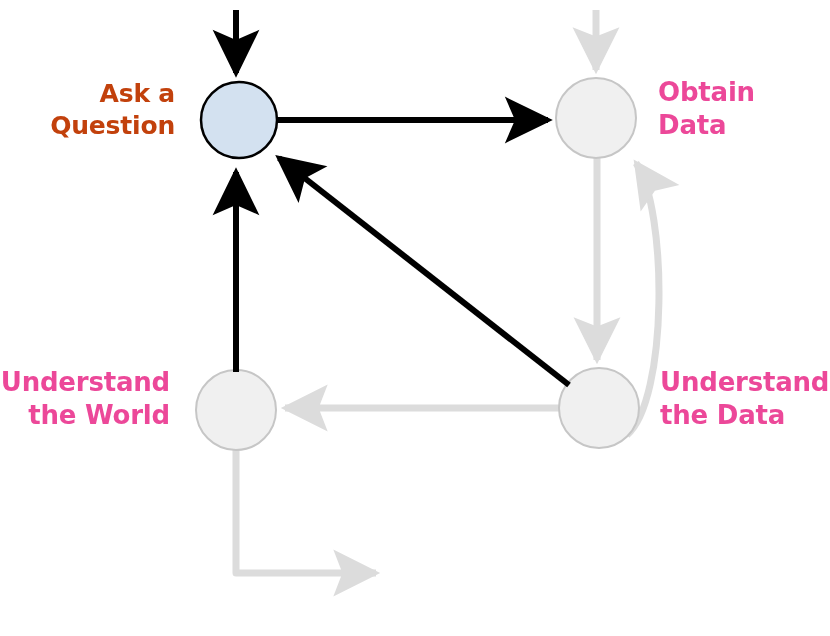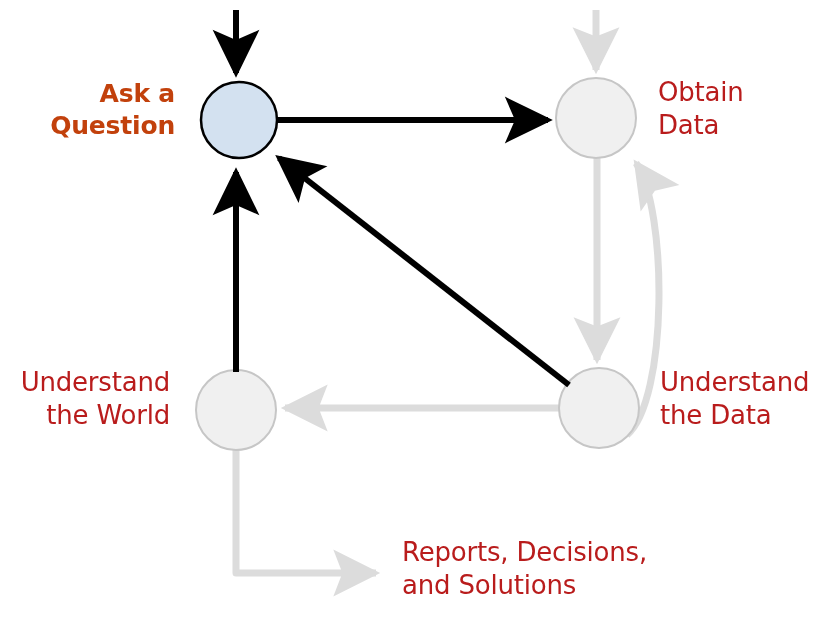--- a/index.html
+++ b/index.html
@@ -33,22 +33,22 @@
     pointer-events: none;
   }
   .label-active {
     color: #c2410c;
     font-weight: bold;
     font-size: 25px;
     text-align: right;
     letter-spacing: -0.2px;
   }
   .label-muted {
-    color: #b91c1c;
-    font-weight: normal;
+    color: #ec4899;
+    font-weight: bold;
     font-size: 26px;
     letter-spacing: -0.2px;
   }
   .label-right { text-align: left; }
   .label-left  { text-align: right; }
 </style>
 </head>
 <body>
 
 <div id="stage">
@@ -121,16 +121,14 @@
 
   <div class="node-label label-muted label-right" style="left:658px; top:76px; width:165px;">Obtain
 Data</div>
 
   <div class="node-label label-muted label-left" style="left:-10px; top:366px; width:180px;">Understand
 the World</div>
 
   <div class="node-label label-muted label-right" style="left:660px; top:366px; width:200px;">Understand
 the Data</div>
 
-  <div class="node-label label-muted label-right" style="left:402px; top:536px; width:420px;">Reports, Decisions,
-and Solutions</div>
 
 </div>
 
 </body></html>

